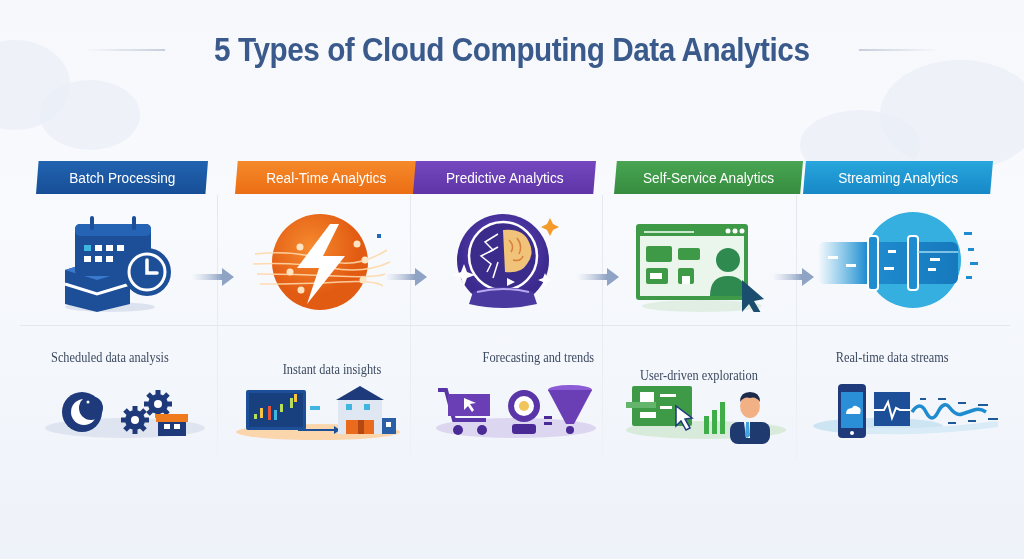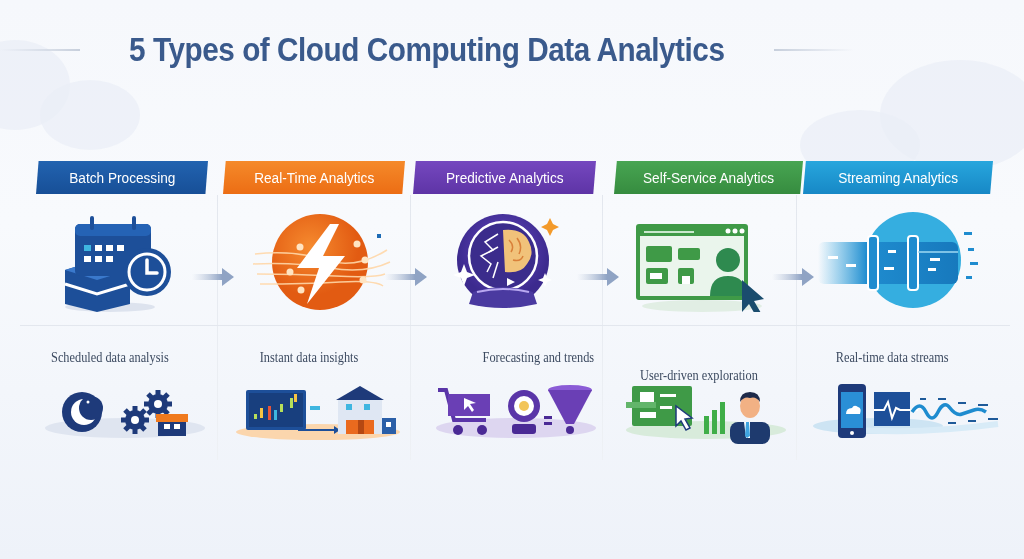--- a/index.html
+++ b/index.html
@@ -5,21 +5,21 @@
   * { box-sizing: border-box; margin: 0; padding: 0; }
   html, body { width: 1024px; height: 559px; overflow: hidden; }
   body {
     font-family: "Liberation Sans", sans-serif;
     background: linear-gradient(180deg, #f6f8fc 0%, #f8fafd 40%, #eef2f9 100%);
     position: relative;
   }
   .cloud-bg { position: absolute; border-radius: 50%; background: #e9eef6; opacity: 0.7; }
   .title-wrap {
     position: absolute; left: 0; top: 28px; width: 1024px; height: 44px;
-    display: flex; align-items: center; justify-content: flex-start; gap: 16px;
+    display: flex; align-items: center; justify-content: center; gap: 16px;
   }
   .title-line { width: 80px; height: 2px; background: linear-gradient(90deg, transparent, #c7cfdc); }
   .title-line.r { background: linear-gradient(90deg, #c7cfdc, transparent); }
   .title {
     font-family: "Liberation Sans", sans-serif;
     font-size: 33px; font-weight: bold; color: #3a5a8c; letter-spacing: -0.5px;
     transform: scaleX(0.9);
   }
   .col-divider {
     position: absolute; top: 195px; width: 1px; height: 265px;
@@ -59,21 +59,21 @@
 
 <div class="col-divider" style="left:217px;"></div>
 <div class="col-divider" style="left:410px;"></div>
 <div class="col-divider" style="left:602px;"></div>
 <div class="col-divider" style="left:796px;"></div>
 <div class="h-line" style="left:20px;width:990px;"></div>
 
 <div class="header-tab" style="left:36px;width:172px;background:linear-gradient(180deg,#2263b0,#174f97);">
     <span>Batch Processing</span>
   </div>
-<div class="header-tab" style="left:223px;width:182px;background:linear-gradient(180deg,#f58a2a,#ec6d14);">
+<div class="header-tab" style="left:235px;width:182px;background:linear-gradient(180deg,#f58a2a,#ec6d14);">
     <span>Real-Time Analytics</span>
   </div>
 <div class="header-tab" style="left:413px;width:183px;background:linear-gradient(180deg,#7548bf,#5e34a6);">
     <span>Predictive Analytics</span>
   </div>
 <div class="header-tab" style="left:614px;width:189px;background:linear-gradient(180deg,#48a552,#368c3f);">
     <span>Self-Service Analytics</span>
   </div>
 <div class="header-tab" style="left:803px;width:190px;background:linear-gradient(180deg,#27a6dd,#1788c6);">
     <span>Streaming Analytics</span>
@@ -222,21 +222,21 @@
   <path d="M100 40 H140" stroke="#9fdaf3" stroke-width="1.5"></path>
   <g fill="#1f8ccf">
       <rect x="146" y="20" width="8" height="3"></rect>
       <rect x="150" y="36" width="6" height="3"></rect>
       <rect x="152" y="50" width="8" height="3"></rect>
       <rect x="148" y="64" width="6" height="3"></rect>
     </g>
 </svg>
 
 <div class="subtitle" style="left:10px;width:200px;"><span>Scheduled data analysis</span></div>
-<div class="subtitle" style="left:213px;width:192px;"><span>Instant data insights</span></div>
+<div class="subtitle" style="left:236px;width:192px;margin-top:12px;"><span>Instant data insights</span></div>
 <div class="subtitle" style="left:410px;width:192px;text-align:right;"><span>Forecasting and trends</span></div>
 <div class="subtitle" style="left:602px;width:194px;margin-top:18px;"><span>User-driven exploration</span></div>
 <div class="subtitle" style="left:792px;width:200px;"><span>Real-time data streams</span></div>
 
 <svg class="icon-sub" style="left:40px;" width="170" height="60" viewBox="0 0 170 60">
   <ellipse cx="85" cy="48" rx="80" ry="10" fill="#dfe5f0"></ellipse>
   <g>
       <circle cx="42" cy="32" r="20" fill="#1e3a7a"></circle>
       <circle cx="44" cy="32" r="13" fill="#fff"></circle>
       <circle cx="51" cy="28" r="12" fill="#1e3a7a"></circle>

